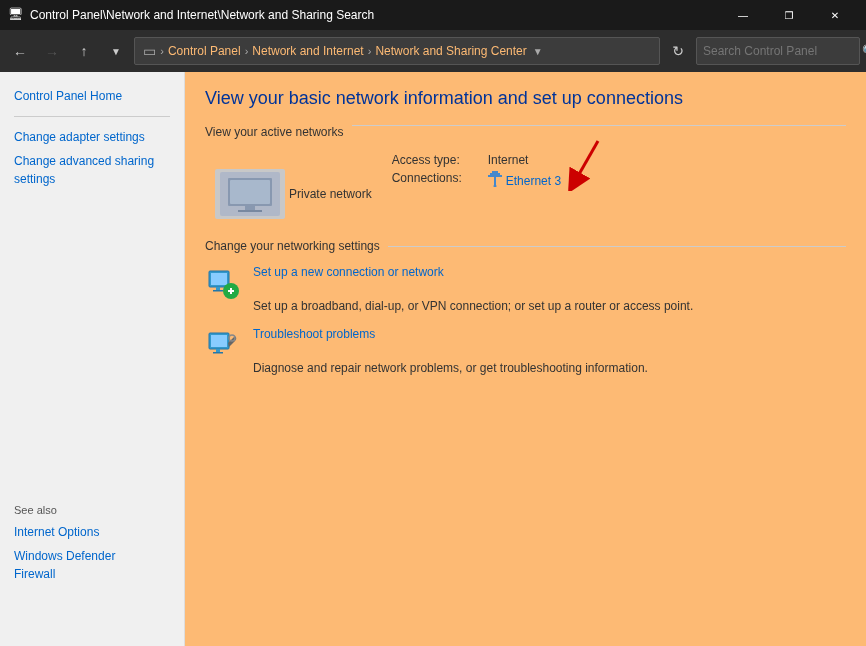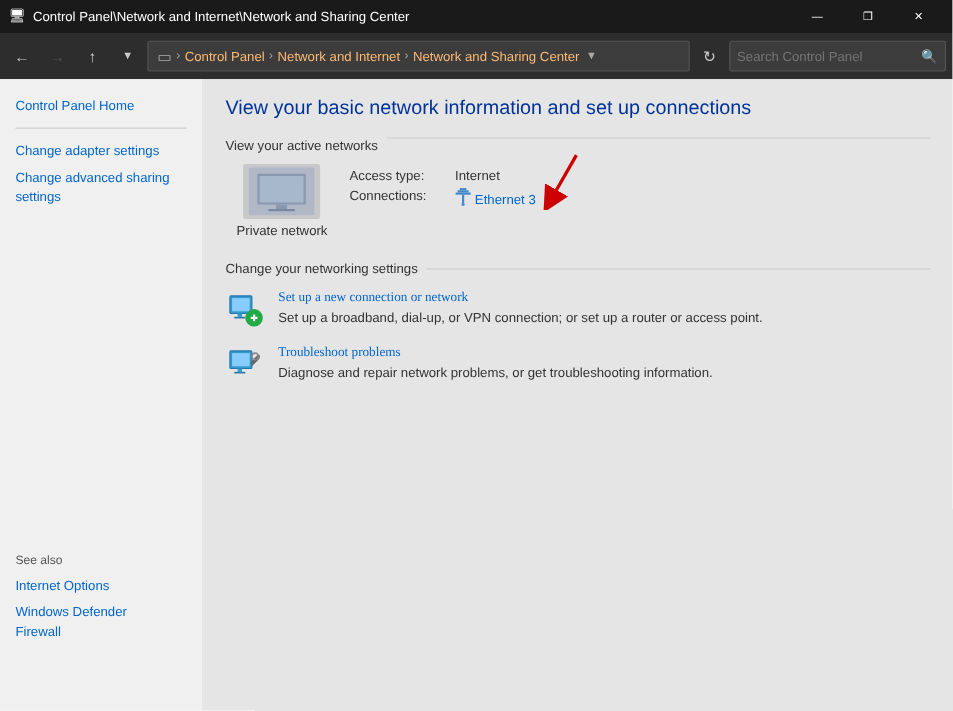--- a/index.html
+++ b/index.html
@@ -45,21 +45,21 @@
     }
     .path-separator { color: #aaa; font-size: 11px; }
     .path-item { color: #fdba74; font-size: 12px; }
     .path-dropdown { color: #aaa; margin-left: 2px; font-size: 10px; cursor: pointer; }
     .refresh-btn {
       width: 28px; height: 28px; background: transparent; border: none; color: #ccc;
       cursor: pointer; display: flex; align-items: center; justify-content: center;
       border-radius: 2px; font-size: 14px;
     }
     .search-box {
-      width: 197px; height: 28px; background: #3c3c3c; border: 1px solid #555;
+      width: 164px; height: 28px; background: #3c3c3c; border: 1px solid #555;
       border-radius: 2px; display: flex; align-items: center; padding: 0 6px; gap: 4px;
     }
     .search-input {
       background: transparent; border: none; color: #fff; font-size: 12px;
       flex: 1; outline: none;
     }
     .search-icon { color: #aaa; font-size: 12px; }
 
     
     .main-layout { display: flex; height: calc(646px - 72px); }
@@ -70,33 +70,33 @@
       padding: 12px 0; overflow-y: auto;
     }
     .sidebar-link {
       display: block; color: #0066cc; text-decoration: none; font-size: 12px;
       padding: 3px 14px; line-height: 1.5; cursor: pointer;
     }
     .sidebar-section-title { font-size: 11px; color: #555; margin-bottom: 4px; }
     .sidebar-divider { border: none; border-top: 1px solid #ccc; margin: 8px 14px; }
 
     
-    .content { flex: 1; background: #e5e5e5; padding: 16px 20px; overflow-y: auto; }
+    .content { flex: 1; background: #fdba74; padding: 16px 20px; overflow-y: auto; }
     .page-title { font-size: 18px; color: #003399; font-weight: normal; margin-bottom: 16px; }
     .section-header {
       font-size: 12px; color: #333; margin-bottom: 10px;
       display: flex; align-items: flex-start; gap: 8px;
     }
     .section-header::after {
       content: ''; flex: 1; height: 1px; background: #ccc;
     }
     .network-info-row {
       display: flex; align-items: flex-start; gap: 20px; margin-bottom: 20px; padding-left: 10px;
     }
-    .network-icon-block { display: flex; flex-direction: column; align-items: center; gap: 4px; }
+    .network-icon-block { display: flex; flex-direction: row; align-items: center; gap: 4px; margin-top: 20px; }
     .network-icon-img {
       width: 70px; height: 50px; background: #c8c8c8; border-radius: 2px;
       display: flex; align-items: center; justify-content: center; font-size: 28px;
     }
     .network-name { font-size: 12px; color: #333; text-align: center; }
     .network-details { display: flex; flex-direction: column; gap: 4px; margin-top: 4px; justify-content: space-between; }
     .network-detail-row { display: flex; gap: 6px; font-size: 12px; color: #333; }
     .detail-label { min-width: 90px; }
     .detail-value { color: #333; }
     .ethernet-link { color: #0066cc; text-decoration: none; cursor: pointer; display: flex; align-items: center; gap: 4px; }
@@ -110,42 +110,42 @@
     .change-section-header::after {
       content: ''; flex: 1; height: 1px; background: #ccc;
     }
     .settings-item { display: flex; gap: 12px; margin-bottom: 14px; align-items: flex-start; }
     .settings-icon {
       width: 36px; height: 36px; flex-shrink: 0;
       display: flex; align-items: center; justify-content: center;
     }
     .settings-icon svg { width: 32px; height: 32px; }
     .settings-text { flex: 1; }
-    .settings-link { color: #0066cc; text-decoration: none; font-size: 12px; cursor: pointer; font-family: Liberation Serif, serif; }
-    .settings-desc { font-size: 12px; color: #333; margin-top: 4px; }
+    .settings-link { color: #0066cc; text-decoration: none; font-size: 12px; cursor: pointer; }
+    .settings-desc { font-size: 12px; color: #333; margin-top: 20px; }
 
     
     .arrow-container {
       position: relative; display: inline-block;
     }
     .red-arrow {
       position: absolute;
       right: -45px;
       top: -40px;
       width: 50px;
       height: 60px;
       pointer-events: none;
     }
   </style>
 </head>
 <body>
 
 <div class="title-bar">
   <span class="title-bar-icon">🖥</span>
-  <span class="title-bar-text">Control Panel\Network and Internet\Network and Sharing Center</span>
+  <span class="title-bar-text">Control Panel\Network and Internet\Network and Sharing Search</span>
   <div class="title-bar-controls">
     <button class="title-bar-btn">—</button>
     <button class="title-bar-btn">❐</button>
     <button class="title-bar-btn close">✕</button>
   </div>
 </div>
 
 <div class="address-bar">
   <button class="nav-btn">←</button>
   <button class="nav-btn" disabled="">→</button>

